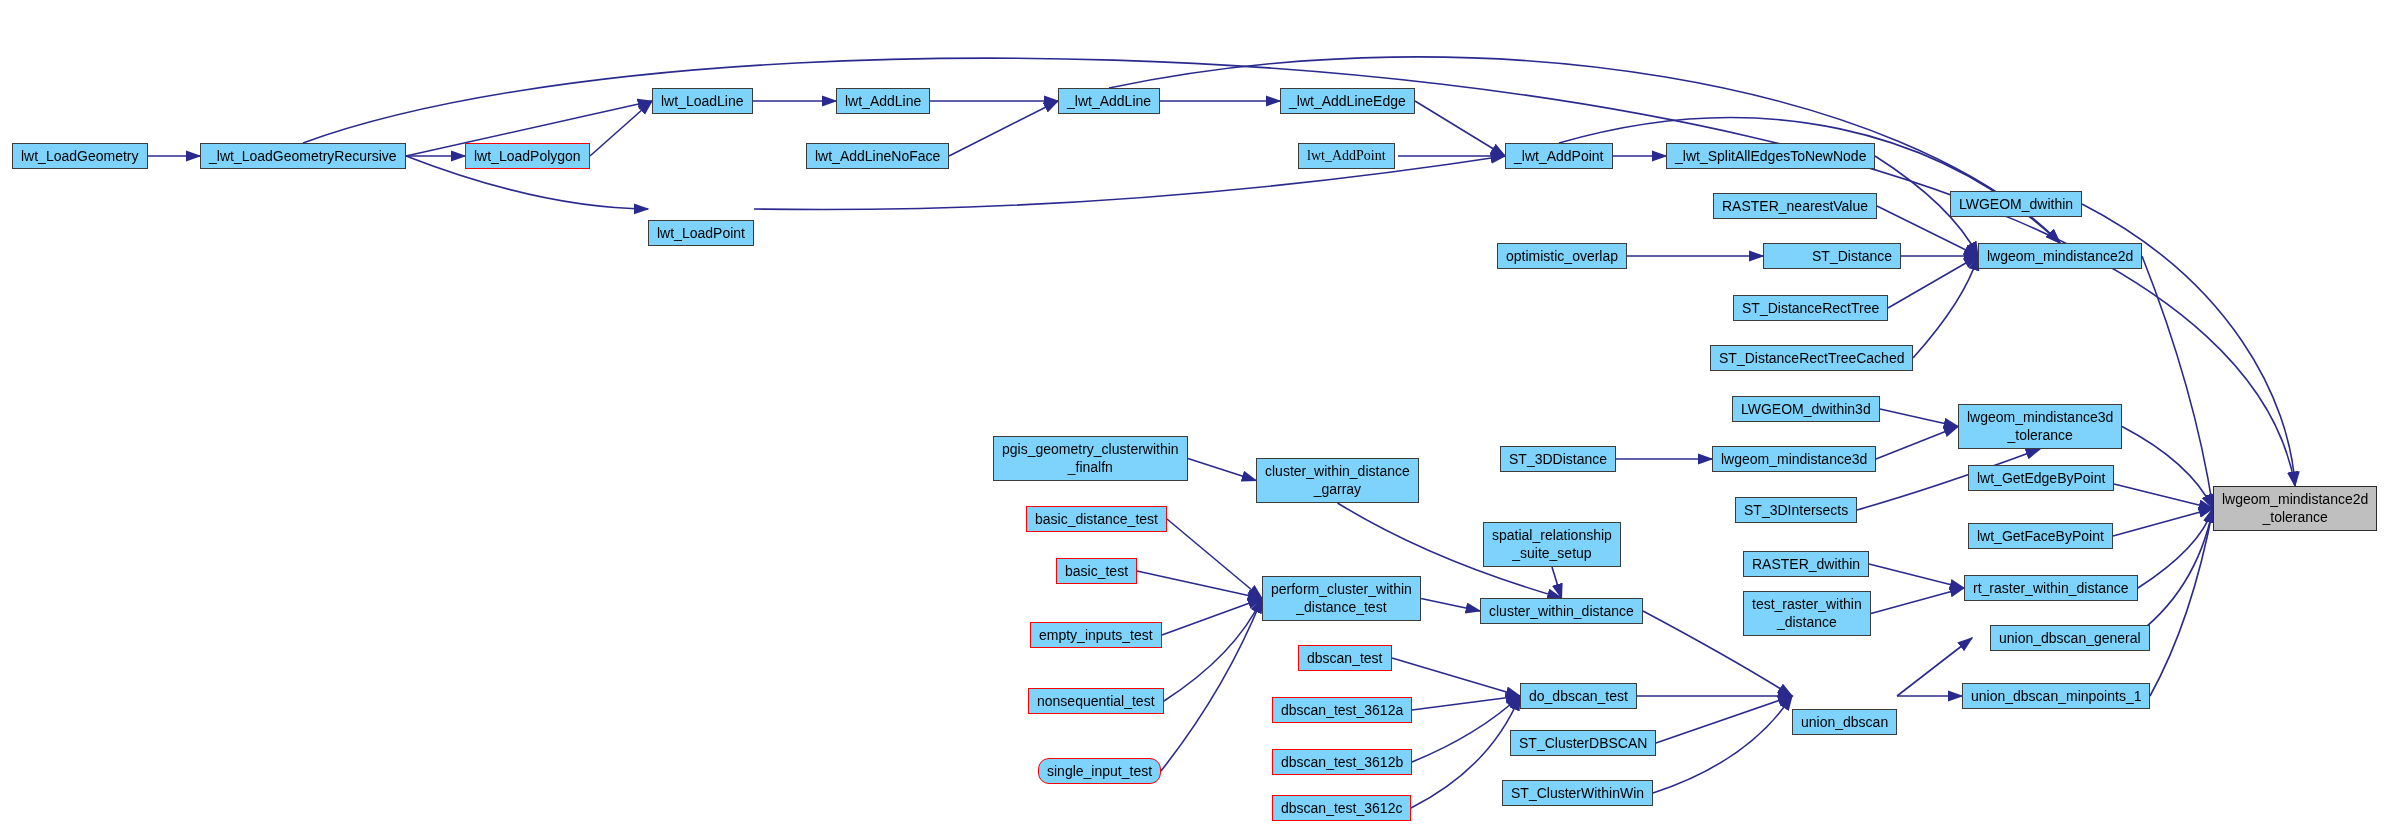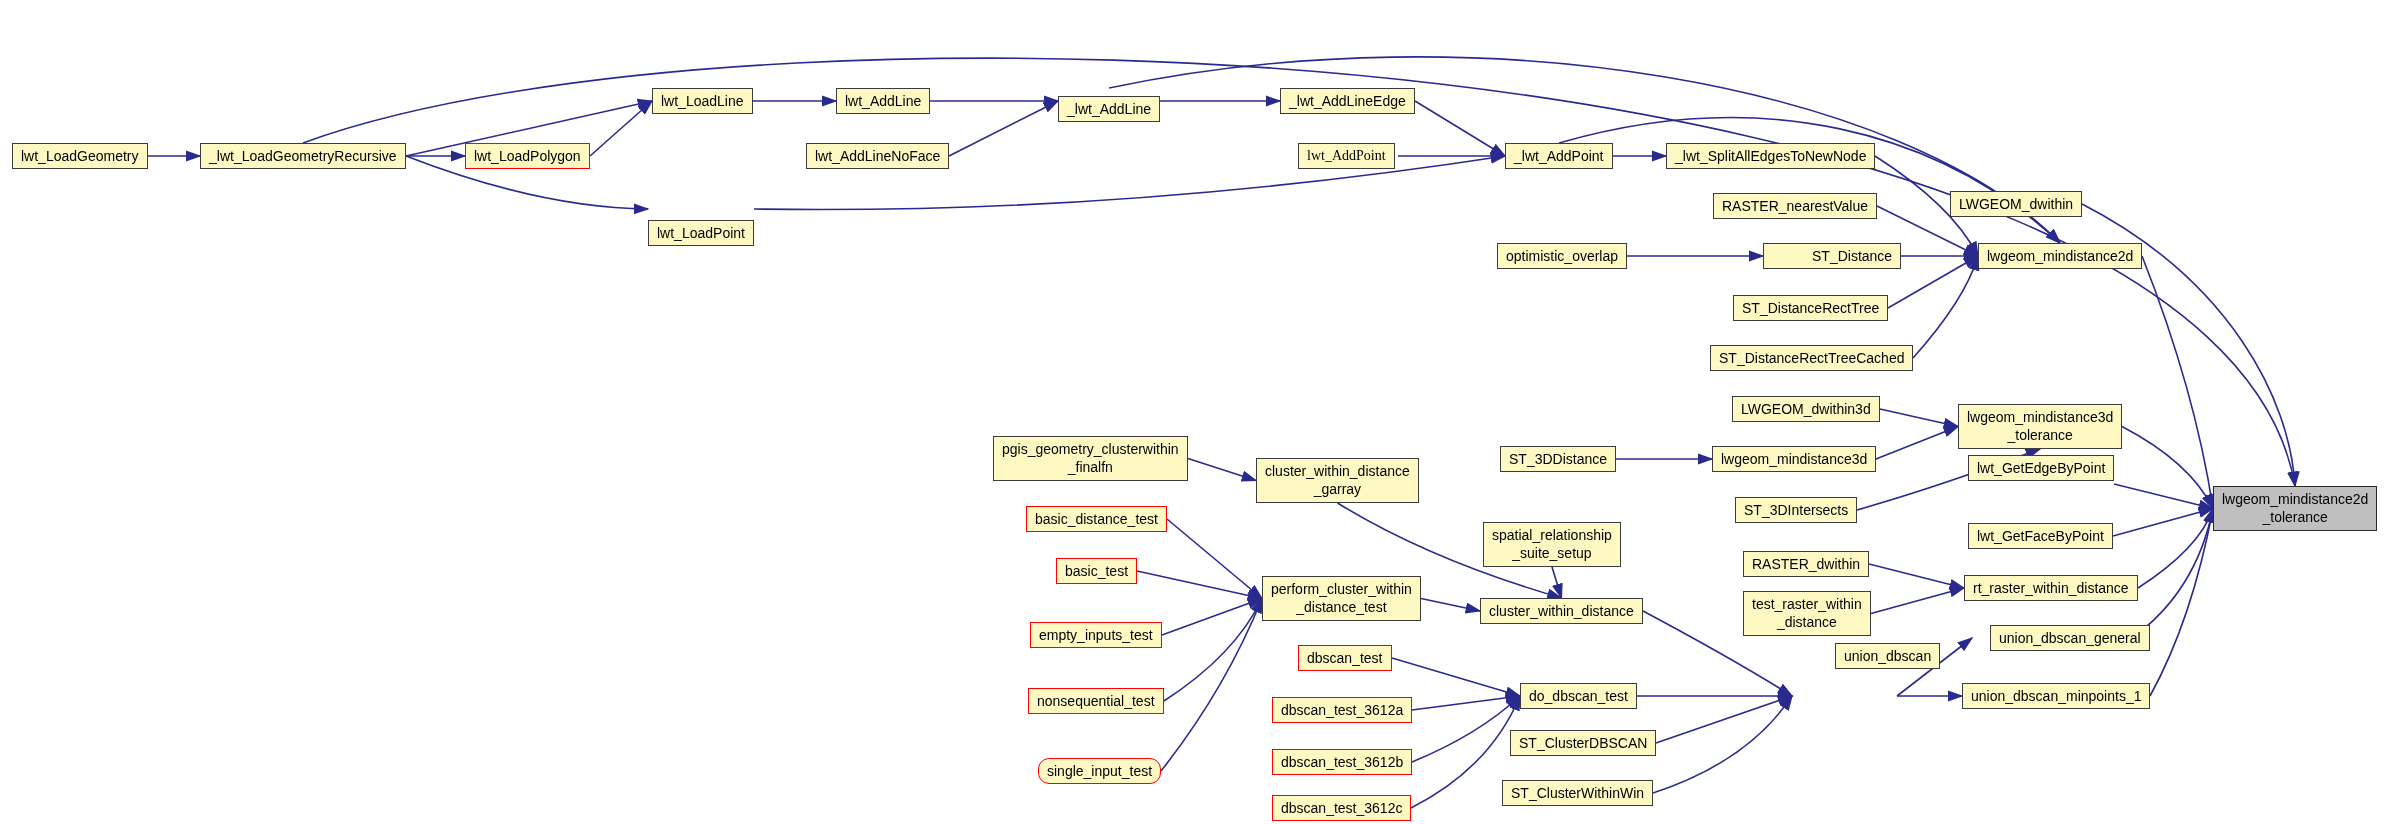--- a/index.html
+++ b/index.html
@@ -1,19 +1,19 @@
 <!DOCTYPE html>
 <html><head>
 <meta charset="utf-8">
 <style>
   html,body{margin:0;padding:0;background:#ffffff;}
   #canvas{position:relative;width:2400px;height:824px;background:#ffffff;overflow:hidden;
           font-family:"Liberation Sans","DejaVu Sans",sans-serif;}
   #edges{position:absolute;left:0;top:0;z-index:1;}
-  .node{position:absolute;z-index:2;box-sizing:border-box;background:#fef9c3;
+  .node{position:absolute;z-index:2;box-sizing:border-box;background:#7dd3fc;
         border:1px solid #3c3c3c;color:#000000;font-size:14px;line-height:1.32;
         padding:3px 8px;white-space:pre-line;text-align:center;cursor:pointer;}
   .node.red{border:1.5px solid #fe0000;}
   .node.target{background:#bfbfbf;border:1px solid #2b2b2b;}
 </style>
 </head>
 <body>
 
 <div id="canvas">
   <svg id="edges" width="2400" height="824">
@@ -78,40 +78,40 @@
       <path d="M1871,613.5 L1964,588" fill="none" stroke="#2a2a8e" stroke-width="1.6" marker-end="url(#arrow)"></path>
       <path d="M2138,588 Q2200,548 2213,508.5" fill="none" stroke="#2a2a8e" stroke-width="1.6" marker-end="url(#arrow)"></path>
     </svg>
   <div id="nodes">
       <div class="node" style="left: 12px; top: 143px;">lwt_LoadGeometry</div>
       <div class="node" style="left: 200px; top: 143px;">_lwt_LoadGeometryRecursive</div>
       <div class="node red" style="left: 465px; top: 143px;">lwt_LoadPolygon</div>
       <div class="node" style="left: 652px; top: 88px;">lwt_LoadLine</div>
       <div class="node" style="left: 836px; top: 88px;">lwt_AddLine</div>
       <div class="node" style="left: 806px; top: 143px;">lwt_AddLineNoFace</div>
-      <div class="node" style="left: 1058px; top: 96px;">_lwt_AddLine</div>
+      <div class="node" style="left: 1058px; top: 88px;">_lwt_AddLine</div>
       <div class="node" style="left: 1280px; top: 88px;">_lwt_AddLineEdge</div>
       <div class="node" style="left: 1298px; top: 143px; font-family: Liberation Serif, serif;">lwt_AddPoint</div>
       <div class="node" style="left: 1505px; top: 143px;">_lwt_AddPoint</div>
       <div class="node" style="left: 1666px; top: 143px;">_lwt_SplitAllEdgesToNewNode</div>
       <div class="node" style="left: 648px; top: 196px; margin-top: 24px;">lwt_LoadPoint</div>
       <div class="node" style="left: 1713px; top: 193px;">RASTER_nearestValue</div>
       <div class="node" style="left: 1950px; top: 191px;">LWGEOM_dwithin</div>
       <div class="node" style="left: 1497px; top: 243px;">optimistic_overlap</div>
       <div class="node" style="left: 1763px; top: 243px; padding-left: 48px;">ST_Distance</div>
       <div class="node" style="left: 1978px; top: 243px;">lwgeom_mindistance2d</div>
       <div class="node" style="left: 1733px; top: 295px;">ST_DistanceRectTree</div>
       <div class="node" style="left: 1710px; top: 345px;">ST_DistanceRectTreeCached</div>
       <div class="node" style="left: 1732px; top: 396px;">LWGEOM_dwithin3d</div>
       <div class="node" style="left: 1958px; top: 404px;">lwgeom_mindistance3d
 _tolerance</div>
       <div class="node" style="left: 1500px; top: 446px;">ST_3DDistance</div>
       <div class="node" style="left: 1712px; top: 446px;">lwgeom_mindistance3d</div>
       <div class="node" style="left: 1735px; top: 497px;">ST_3DIntersects</div>
-      <div class="node" style="left: 1968px; top: 455px;">lwt_GetEdgeByPoint</div>
+      <div class="node" style="left: 1968px; top: 465px;">lwt_GetEdgeByPoint</div>
       <div class="node" style="left: 1968px; top: 523px;">lwt_GetFaceByPoint</div>
       <div class="node target" style="left: 2213px; top: 486px;">lwgeom_mindistance2d
 _tolerance</div>
       <div class="node" style="left: 993px; top: 436px;">pgis_geometry_clusterwithin
 _finalfn</div>
       <div class="node" style="left: 1256px; top: 458px;">cluster_within_distance
 _garray</div>
       <div class="node red" style="left: 1026px; top: 506px;">basic_distance_test</div>
       <div class="node red" style="left: 1056px; top: 558px;">basic_test</div>
       <div class="node red" style="left: 1030px; top: 622px;">empty_inputs_test</div>
@@ -126,17 +126,17 @@
       <div class="node" style="left: 1743px; top: 591px;">test_raster_within
 _distance</div>
       <div class="node" style="left: 1964px; top: 575px;">rt_raster_within_distance</div>
       <div class="node red" style="left: 1298px; top: 645px; padding-left: 8px;">dbscan_test</div>
       <div class="node red" style="left: 1272px; top: 697px;">dbscan_test_3612a</div>
       <div class="node red" style="left: 1272px; top: 749px;">dbscan_test_3612b</div>
       <div class="node red" style="left: 1272px; top: 795px;">dbscan_test_3612c</div>
       <div class="node" style="left: 1520px; top: 683px;">do_dbscan_test</div>
       <div class="node" style="left: 1510px; top: 730px;">ST_ClusterDBSCAN</div>
       <div class="node" style="left: 1502px; top: 780px;">ST_ClusterWithinWin</div>
-      <div class="node" style="left: 1792px; top: 643px; margin-left: 43px;">union_dbscan</div>
+      <div class="node" style="left: 1792px; top: 709px;">union_dbscan</div>
       <div class="node" style="left: 1972px; top: 625px; margin-left: 18px;">union_dbscan_general</div>
       <div class="node" style="left: 1962px; top: 683px;">union_dbscan_minpoints_1</div>
     </div>
 </div>
 
 </body></html>

